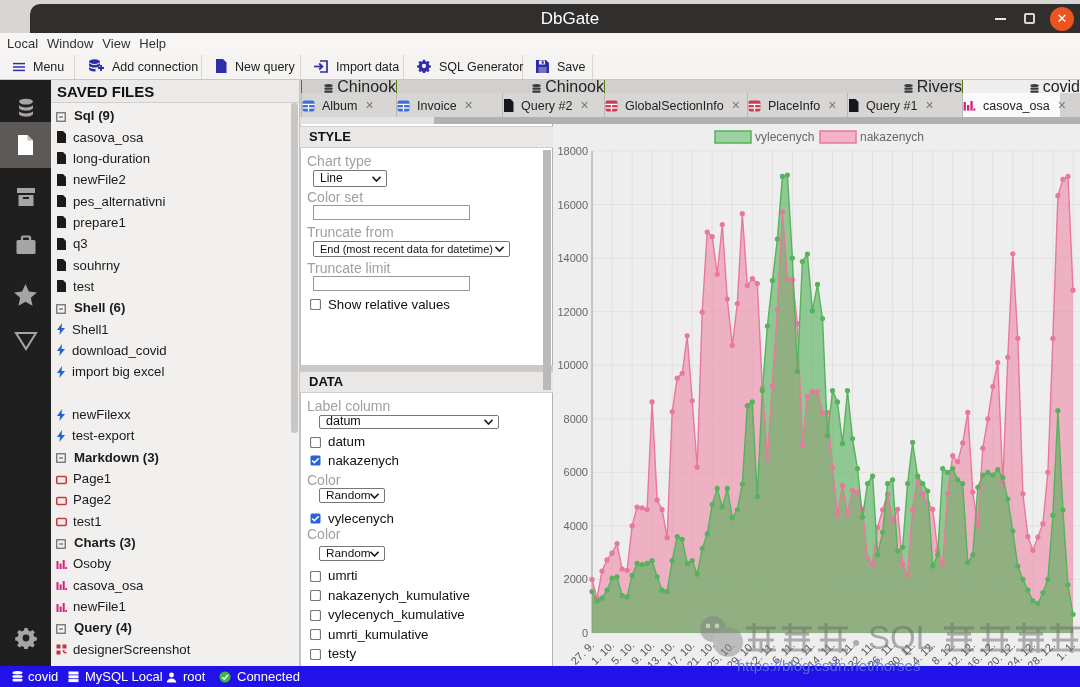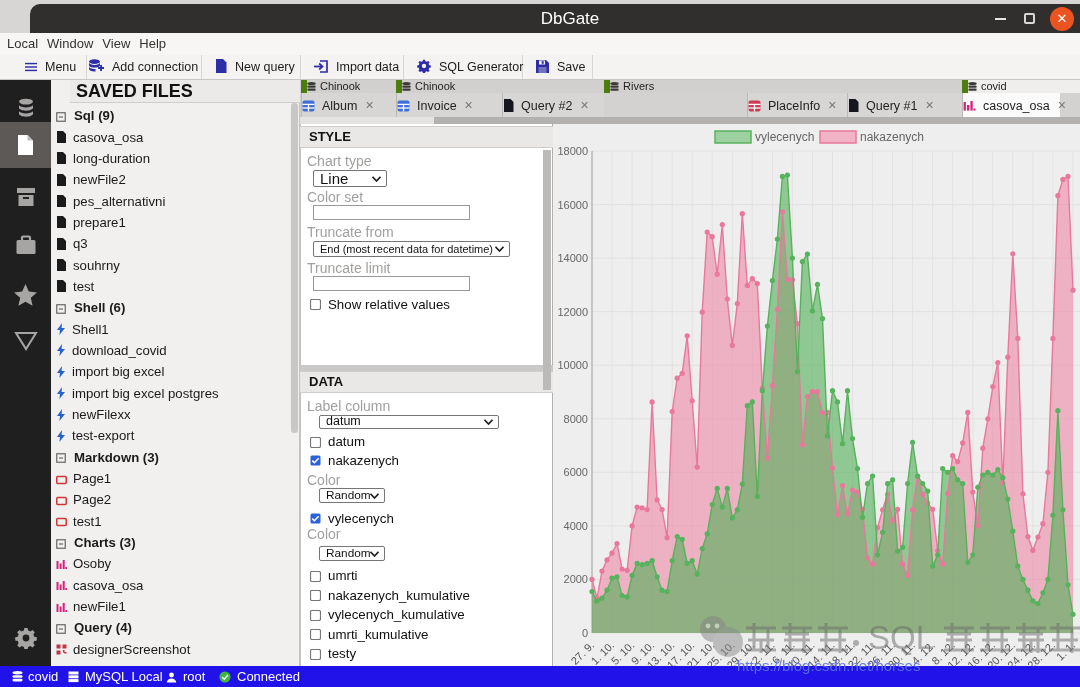--- a/index.html
+++ b/index.html
@@ -17,30 +17,30 @@
   border-bottom:1px solid #c9c7c5; }
 .tbb { top:0; height:24px; border-right:1px solid #d8d5d3;
   font-size:12.5px; color:#1c1c1c; line-height:24px; white-space:nowrap; }
 .tbb .bi { vertical-align:-2px; margin-left:13px; margin-right:8px; }
 #iconbar { left:0; top:80px; width:51px; height:586px; background:#201f1f; }
 .ibi { left:0; width:51px; text-align:center; z-index:2; }
 .ibsel { left:0; top:42px; width:51px; height:46px; background:#5c5957; }
 #files { left:51px; top:80px; width:249px; height:586px; background:#f2f0ef;
   border-right:1px solid #c5c3c1; }
 #fhead { left:0; top:0; width:100%; height:23px; background:#eceae8;
-  border-bottom:1px solid #d0cecc; font-weight:bold; font-size:18px; color:#111;
-  line-height:23px; padding-left:6px;margin-left:19px; }
+  border-bottom:1px solid #d0cecc; font-weight:bold; font-size:15px; color:#111;
+  line-height:23px; padding-left:6px; }
 .trow { left:5px; height:21px; font-size:13.2px; color:#1a1a1a; line-height:21px; white-space:nowrap; }
 .trow .ti { vertical-align:-1.5px; margin-right:6px; }
 .grp { font-weight:bold; }
 .grp .ti { margin-right:8px; }
 #fsb { right:1px; top:23px; width:7px; height:330px; background:#c9c7c6; border-radius:3px; }
 #tabsbar { left:300px; top:80px; width:780px; height:37px; background:#d4d2d0; }
-.tgrp { top:0; height:13px; background:#d2d0ce; border-left:6px solid #4d7c0f;
-  font-size:11px; color:#222; text-align:left; line-height:13px; }
+.tgrp { top:0; height:13px; background:#d2d0ce; border-left:1px solid #4d7c0f;
+  font-size:16px; color:#222; text-align:right; line-height:13px; }
 .tgrp.act { background:#f0eeec; }
 .gdbi { vertical-align:-1.5px; margin-right:4px; }
 .tab { top:13px; height:24px; background:#d8d6d4; border-left:1px solid #bbb9b7;
   font-size:12.5px; color:#222; line-height:24px; white-space:nowrap; text-align:left; }
 .tab.act { background:#fafafa; }
 .tab .tabi { vertical-align:-1.5px; margin-right:7px; }
 .tab i { font-style:normal; color:#777; margin-left:8px; font-size:14px; }
 #tsb { left:300px; top:117px; width:780px; height:7px; background:#e5e3e2; }
 #tsbthumb { left:134px; top:0; width:646px; height:7px; background:#b3b1b0; }
 #props { left:300px; top:124px; width:253px; height:542px; background:#fff;
@@ -62,21 +62,21 @@
 .sit { top:0; height:21px; line-height:21px; white-space:nowrap; }
 .sit svg { vertical-align:-2px; }
 </style></head>
 <body>
 <div id="titlebar">DbGate</div>
 <div id="wmin"></div>
 <div id="wmax"></div>
 <div id="wclose">✕</div>
 <div id="menubar"><span style="margin-left:7px">Local</span><span>Window</span><span>View</span><span>Help</span></div>
 <div id="toolbar">
-    <div class="tbb" style="left:12px;width:75px"><svg class="bi" width="12" height="12" viewBox="0 0 14 12">
+    <div class="tbb" style="left:0px;width:75px"><svg class="bi" width="12" height="12" viewBox="0 0 14 12">
         <g stroke="#2d2da8" stroke-width="1.7">
           <line x1="0" y1="2" x2="14" y2="2"></line>
           <line x1="0" y1="6" x2="14" y2="6"></line>
           <line x1="0" y1="10" x2="14" y2="10"></line>
         </g>
       </svg><span>Menu</span></div>
     <div class="tbb" style="left:75px;width:127px"><svg class="bi" width="16" height="14" viewBox="0 0 16 14">
         <g fill="#2d2da8">
           <ellipse cx="6.5" cy="2.6" rx="5.5" ry="2.4"></ellipse>
           <path d="M1 3.6 v2.6 c0 1.3 2.5 2.4 5.5 2.4 s5.5-1.1 5.5-2.4 V3.6 c0 1.3 -2.5 2.4 -5.5 2.4 S1 4.9 1 3.6 z"></path>
@@ -178,23 +178,20 @@
       </svg><span>Shell (6)</span></div>
     <div class="trow" style="top:238.6px"><svg class="ti" width="10" height="12" viewBox="0 0 10 12">
         <path d="M6 0 L1 7 h3 L3.4 12 L9 5 H5.6 Z" fill="#2563cf"></path>
       </svg><span>Shell1</span></div>
     <div class="trow" style="top:259.9px"><svg class="ti" width="10" height="12" viewBox="0 0 10 12">
         <path d="M6 0 L1 7 h3 L3.4 12 L9 5 H5.6 Z" fill="#2563cf"></path>
       </svg><span>download_covid</span></div>
     <div class="trow" style="top:281.3px"><svg class="ti" width="10" height="12" viewBox="0 0 10 12">
         <path d="M6 0 L1 7 h3 L3.4 12 L9 5 H5.6 Z" fill="#2563cf"></path>
       </svg><span>import big excel</span></div>
-    <div class="trow" style="top:302.6px"><svg class="ti" width="10" height="12" viewBox="0 0 10 12">
-        <path d="M6 0 L1 7 h3 L3.4 12 L9 5 H5.6 Z" fill="#2563cf"></path>
-      </svg><span>import big excel postgres</span></div>
     <div class="trow" style="top:324.0px"><svg class="ti" width="10" height="12" viewBox="0 0 10 12">
         <path d="M6 0 L1 7 h3 L3.4 12 L9 5 H5.6 Z" fill="#2563cf"></path>
       </svg><span>newFilexx</span></div>
     <div class="trow" style="top:345.3px"><svg class="ti" width="10" height="12" viewBox="0 0 10 12">
         <path d="M6 0 L1 7 h3 L3.4 12 L9 5 H5.6 Z" fill="#2563cf"></path>
       </svg><span>test-export</span></div>
     <div class="trow grp" style="top:366.6px"><svg class="ti" width="10" height="10" viewBox="0 0 10 10">
         <rect x="0.75" y="0.75" width="8.5" height="8.5" fill="none" stroke="#666" stroke-width="1.2"></rect>
         <line x1="3" y1="5" x2="7" y2="5" stroke="#666" stroke-width="1.2"></line>
       </svg><span>Markdown (3)</span></div>
@@ -286,20 +283,26 @@
       </svg><span>Album</span><i>×</i></div>
     <div class="tab" style="left:96px;width:106px"><svg class="tabi" width="13" height="12" viewBox="0 0 13 12">
         <rect x="0.5" y="0.5" width="12" height="11" rx="2" fill="#3e6fd9"></rect>
         <line x1="0.5" y1="4.4" x2="12.5" y2="4.4" stroke="#fff" stroke-width="1.3"></line>
         <line x1="6.5" y1="4.4" x2="6.5" y2="11.5" stroke="#fff" stroke-width="1.3"></line>
         <line x1="0.5" y1="8" x2="12.5" y2="8" stroke="#fff" stroke-width="1.3"></line>
       </svg><span>Invoice</span><i>×</i></div>
     <div class="tab" style="left:202px;width:102px"><svg class="tabi" width="11" height="13" viewBox="0 0 11 13">
         <path d="M1 0 h6.5 l3 3 v10 h-9.5 z" fill="#16161f"></path>
       </svg><span>Query #2</span><i>×</i></div>
+    <div class="tab" style="left:304px;width:143px"><svg class="tabi" width="13" height="12" viewBox="0 0 13 12">
+        <rect x="0.5" y="0.5" width="12" height="11" rx="2" fill="#cf3b50"></rect>
+        <line x1="0.5" y1="4.4" x2="12.5" y2="4.4" stroke="#fff" stroke-width="1.3"></line>
+        <line x1="6.5" y1="4.4" x2="6.5" y2="11.5" stroke="#fff" stroke-width="1.3"></line>
+        <line x1="0.5" y1="8" x2="12.5" y2="8" stroke="#fff" stroke-width="1.3"></line>
+      </svg><span>GlobalSectionInfo</span><i>×</i></div>
     <div class="tab" style="left:447px;width:100px"><svg class="tabi" width="13" height="12" viewBox="0 0 13 12">
         <rect x="0.5" y="0.5" width="12" height="11" rx="2" fill="#cf3b50"></rect>
         <line x1="0.5" y1="4.4" x2="12.5" y2="4.4" stroke="#fff" stroke-width="1.3"></line>
         <line x1="6.5" y1="4.4" x2="6.5" y2="11.5" stroke="#fff" stroke-width="1.3"></line>
         <line x1="0.5" y1="8" x2="12.5" y2="8" stroke="#fff" stroke-width="1.3"></line>
       </svg><span>PlaceInfo</span><i>×</i></div>
     <div class="tab" style="left:547px;width:115px"><svg class="tabi" width="11" height="13" viewBox="0 0 11 13">
         <path d="M1 0 h6.5 l3 3 v10 h-9.5 z" fill="#16161f"></path>
       </svg><span>Query #1</span><i>×</i></div>
     <div class="tab act" style="left:662px;width:98px"><svg class="tabi" width="13" height="12" viewBox="0 0 13 12">
@@ -311,21 +314,21 @@
         </g>
       </svg><span>casova_osa</span><i>×</i></div>
   </div>
 <div id="tsb">
     <div id="tsbthumb"></div>
   </div>
 <div id="props"></div>
 <div class="shead" style="top:126px">STYLE</div>
 <div class="plbl" style="left:307px;top:153px">Chart type</div>
 <div class="sel" style="left:313px;top:170px;width:74px;height:17px;">
-    <span style="font-size:15px">Line</span>
+    <span style="font-size:12px">Line</span>
     <svg width="9" height="6" viewBox="0 0 9 6">
       <path d="M0.5 0.8 L4.5 5 L8.5 0.8" fill="none" stroke="#222" stroke-width="1.7"></path>
     </svg>
   </div>
 <div class="plbl" style="left:307px;top:189px">Color set</div>
 <div class="inp" style="left:313px;top:205px;width:157px;height:15px"></div>
 <div class="plbl" style="left:307px;top:224px">Truncate from</div>
 <div class="sel" style="left:313px;top:241px;width:197px;height:16px;">
     <span style="font-size:11.0px">End (most recent data for datetime)</span>
     <svg width="9" height="6" viewBox="0 0 9 6">

